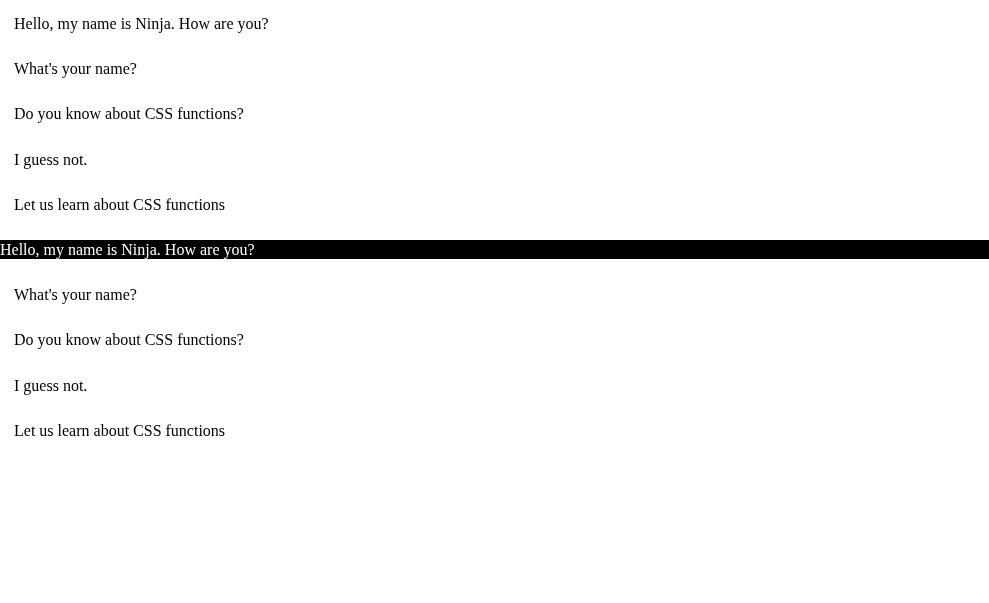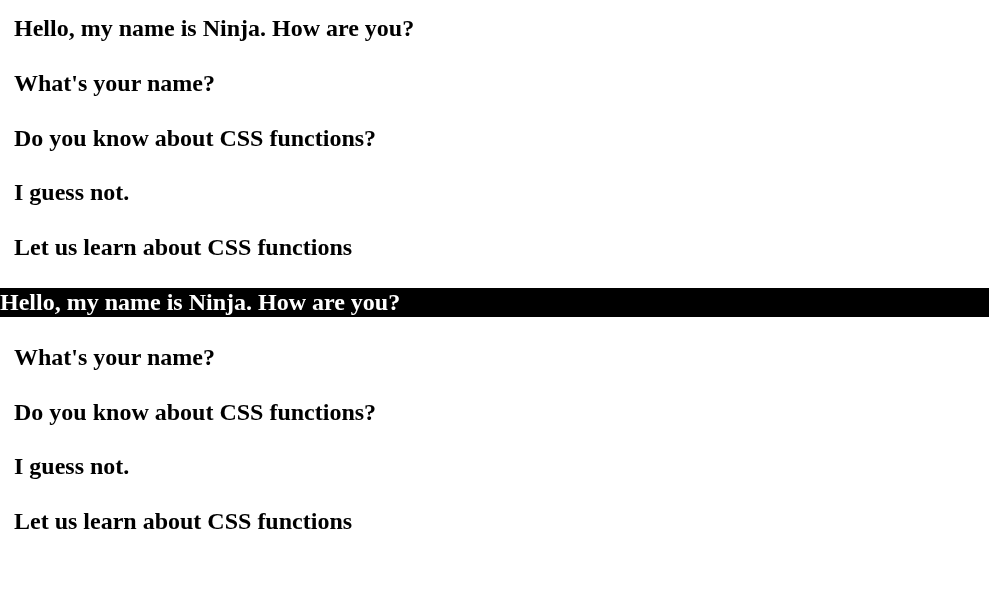--- a/index.html
+++ b/index.html
@@ -8,22 +8,22 @@
       box-sizing: border-box;
     }
     body {
       font-family: 'Times New Roman', Times, serif;
       background: #ffffff;
       color: #000000;
       padding: 14px;
       width: 989px;
     }
     .paragraph {
-      font-size: 24px;
-      font-weight: bold;
+      font-size: 16px;
+      font-weight: normal;
       margin-bottom: 26px;
       line-height: 1.2;
     }
     .highlighted {
       background-color: #000000;
       color: #ffffff;
       display: block;
       margin-left: -14px;
       margin-right: -14px;
       padding-left: 0;

